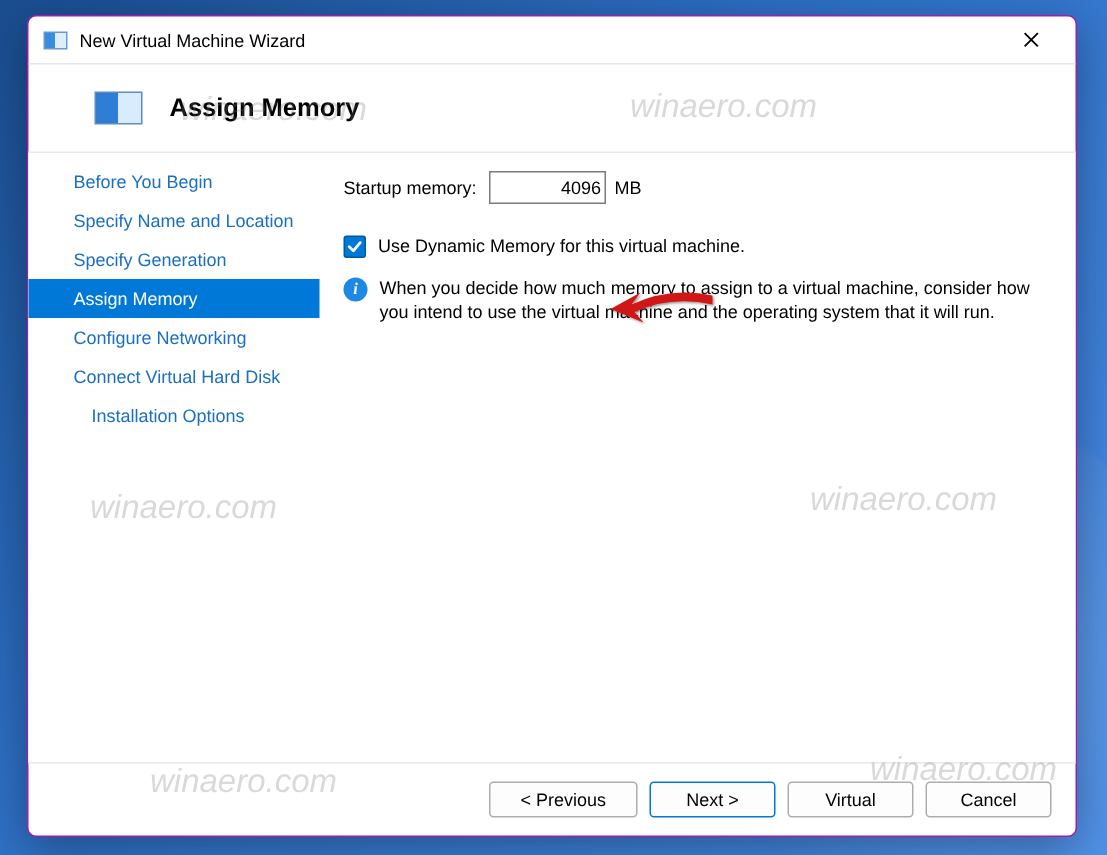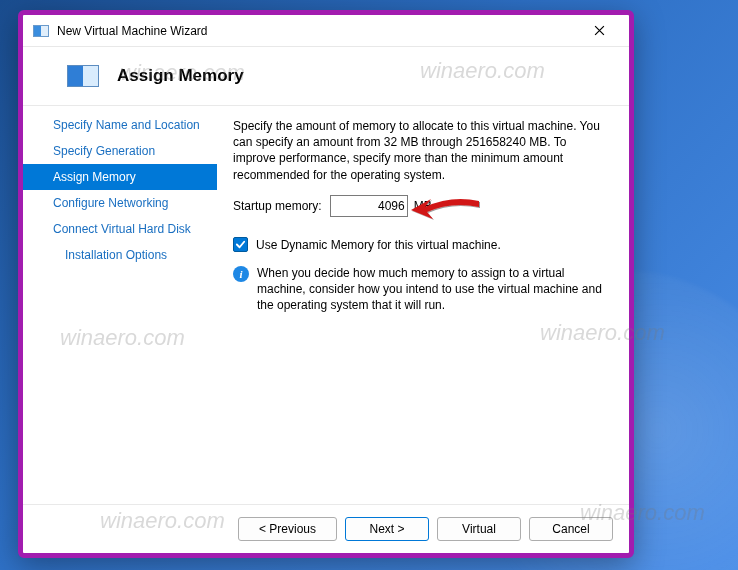--- a/index.html
+++ b/index.html
@@ -19,24 +19,24 @@
       width: 400px;
       height: 400px;
       border-radius: 50%;
       background: radial-gradient(circle at 60% 40%, rgba(255,255,255,0.15), transparent 60%);
       filter: blur(2px);
     }
     .window {
       position: absolute;
       left: 18px;
       top: 10px;
-      width: 616px;
+      width: 700px;
       height: 548px;
       background: #ffffff;
-      border: 5px solid #a21caf;
+      border: 1px solid #a21caf;
       border-radius: 6px;
       box-shadow: 0 8px 30px rgba(0,0,0,0.35);
       display: flex;
       flex-direction: column;
     }
     .titlebar {
       height: 32px;
       display: flex;
       align-items: center;
       padding: 0 8px 0 10px;
@@ -223,30 +223,30 @@
     </div>
   </div>
 
   <div class="header">
     <div class="hdr-icon"></div>
     <h1>Assign Memory</h1>
   </div>
 
   <div class="body">
     <div class="sidebar">
+      <div class="step">Before You Begin</div>
       <div class="step">Specify Name and Location</div>
       <div class="step">Specify Generation</div>
       <div class="step active">Assign Memory</div>
       <div class="step">Configure Networking</div>
       <div class="step">Connect Virtual Hard Disk</div>
       <div class="step indent">Installation Options</div>
     </div>
 
     <div class="content">
-      <p class="desc">Specify the amount of memory to allocate to this virtual machine. You can specify an amount from 32 MB through 251658240 MB. To improve performance, specify more than the minimum amount recommended for the operating system.</p>
 
       <div class="mem-row">
         <label>Startup memory:</label>
         <input class="mem-input" type="text" value="4096" style="">
         <span>MB</span>
       </div>
 
       <div class="chk-row">
         <div class="chk checked">
           <svg viewBox="0 0 12 12">

